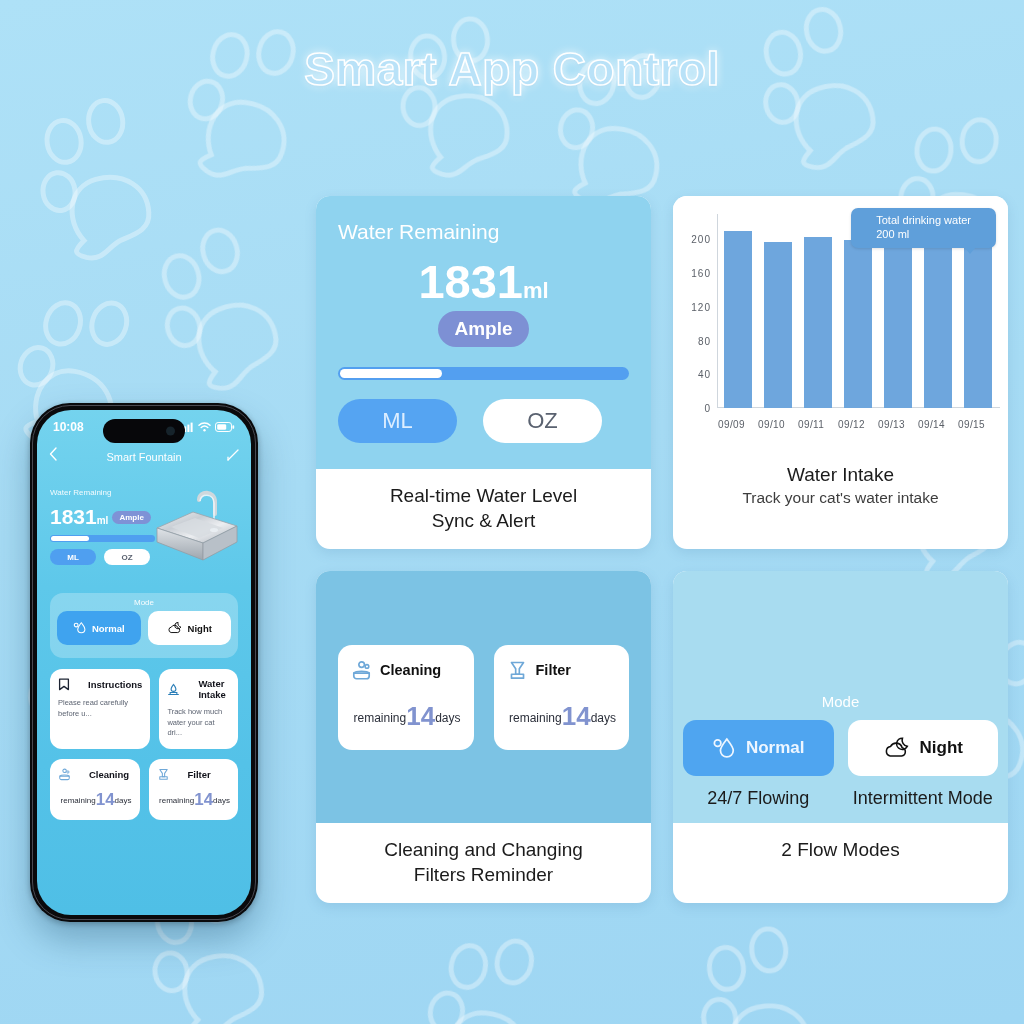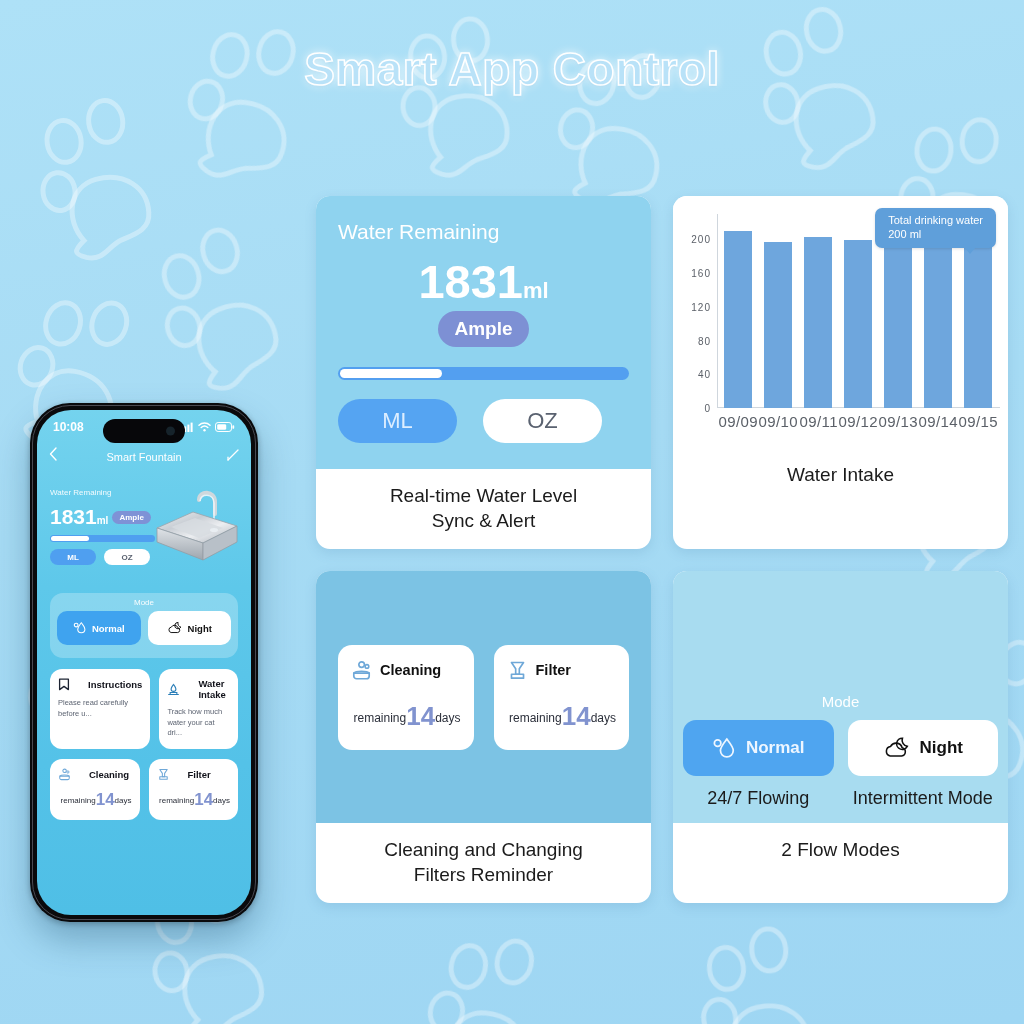--- a/index.html
+++ b/index.html
@@ -137,38 +137,38 @@
     width:119px; height:44px; border-radius:22px; display:flex;
     align-items:center; justify-content:center; font-size:22px;
   }
   .panel-water .units .on { background:#55a4f2; color:#ddeeff; }
   .panel-water .units .off { background:#fff; color:#5a6270; }
 
   
   .panel-chart { background:#ffffff; padding:10px 8px 4px; height:252px; position:relative; }
   .tooltip {
     position:absolute; right:12px; top:12px; background:#5f9fda; color:#fff;
-    border-radius:7px; padding:6px 13px; font-size:11px; line-height:1.25; z-index:3;
+    border-radius:7px; padding:6px 25px; font-size:11px; line-height:1.25; z-index:3;
     box-shadow:0 1px 3px rgba(0,0,0,.12);
   }
   .tooltip::after{
     content:""; position:absolute; bottom:-6px; right:20px;
     border-left:6px solid transparent; border-right:6px solid transparent;
     border-top:7px solid #5f9fda;
   }
   .plot { position:absolute; left:8px; right:8px; top:10px; bottom:4px; }
   .yaxis { position:absolute; left:0; top:8px; width:36px; bottom:36px; }
   .ytick { position:absolute; right:6px; transform:translateY(-50%); font-size:10px; color:#5b6068; letter-spacing:1px; }
   .axis-line { position:absolute; left:36px; top:8px; bottom:36px; width:1px; background:#cfd6dd; }
   .xaxis-line { position:absolute; left:36px; right:0; bottom:36px; height:1px; background:#cfd6dd; }
   .bars { position:absolute; left:37px; right:2px; top:8px; bottom:36px; display:flex; align-items:flex-end; }
   .bcol { flex:1; display:flex; justify-content:center; align-items:flex-end; height:100%; }
   .bar-el { width:28px; background:#6ea6dd; }
   .xlabels { position:absolute; left:37px; right:2px; bottom:14px; display:flex; }
-  .xlab { flex:1; text-align:right; font-size:15px; color:#5b6068; letter-spacing:.4px; }
+  .xlab { flex:1; text-align:left; font-size:10px; color:#5b6068; letter-spacing:.4px; }
 
   
   .panel-remind { background:#7cc3e4; padding:28px 22px; height:252px; display:flex; align-items:center; justify-content:center; gap:20px; }
   .mini-card { width:143px; background:#fff; border-radius:14px; padding:15px 13px 18px; }
   .mini-card .hdr { display:flex; align-items:center; gap:8px; font-size:14.5px; font-weight:bold; color:#111; }
   .mini-card .rem { margin-top:20px; text-align:right; font-size:12px; color:#2b2f3a; white-space:nowrap; }
   .mini-card .rem b { font-size:26px; color:#8193cf; font-weight:bold; vertical-align:-3px; }
 
   
   .panel-modes { background:#a8dcf0; padding:22px 10px 14px; height:252px; display:flex; flex-direction:column; justify-content:flex-end; }
@@ -467,20 +467,21 @@
               <div class="xlab">09/11</div>
               <div class="xlab">09/12</div>
               <div class="xlab">09/13</div>
               <div class="xlab">09/14</div>
               <div class="xlab">09/15</div>
             </div>
         </div>
       </div>
       <div class="caption">
         <span>Water Intake</span><br>
+        <span class="sub">Track your cat's water intake</span>
       </div>
     </div>
   </div>
 
   <div class="frow">
 
     <div class="fcard">
       <div class="panel-remind">
         <div class="mini-card">
           <div class="hdr">

